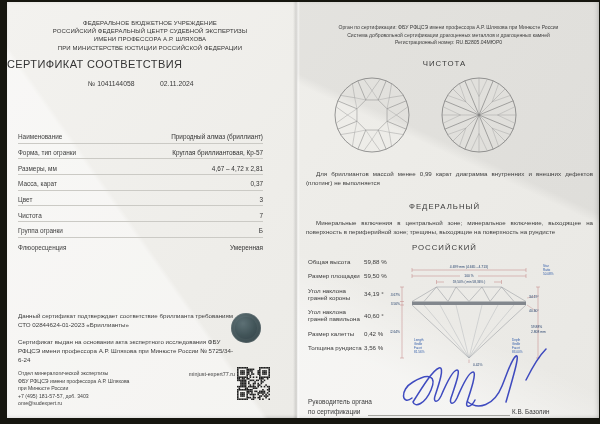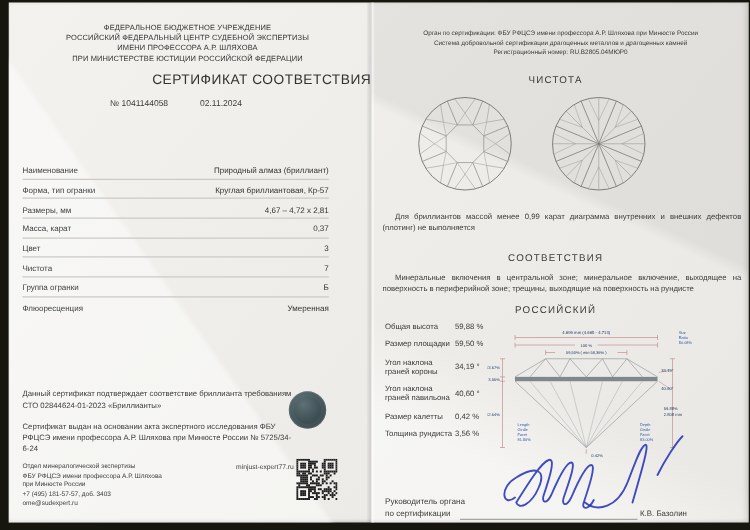--- a/index.html
+++ b/index.html
@@ -24,21 +24,21 @@
     background:
       linear-gradient(205deg, rgba(0,0,0,.05) 0 38%, rgba(0,0,0,0) 40%),
       linear-gradient(25deg, rgba(255,255,255,.5) 0 16%, rgba(255,255,255,0) 30%);
   }
   .fold{
     left:293px;top:2px;width:7px;height:416px;
     background:linear-gradient(90deg, rgba(0,0,0,0) 0%, rgba(0,0,0,.12) 45%, rgba(255,255,255,.55) 72%, rgba(0,0,0,0) 100%);
   }
   
   .org-block{left:40px;top:19px;width:220px;text-align:center;font-size:6px;line-height:8.2px;color:#343434;letter-spacing:.1px;}
-  .cert-title{left:7px;top:58px;width:290px;text-align:right;font-size:11px;letter-spacing:.4px;color:#333;}
+  .cert-title{left:7px;top:58px;width:290px;text-align:left;font-size:11px;letter-spacing:.4px;color:#333;}
   .cert-no{left:88px;top:80px;font-size:6.8px;}
   .cert-date{left:160px;top:80px;font-size:6.8px;}
   .cert-table{left:18px;top:128px;width:245px;}
   .crow{display:flex;justify-content:space-between;align-items:flex-end;height:15.7px;border-bottom:1px solid #cbcac5;padding-bottom:2.5px;box-sizing:border-box;font-size:6.4px;}
   .crow:last-child{border-bottom:none;}
   .crow .lab{color:#3e3e3e;}
   .crow .val{color:#333;text-align:right;}
   .statement{left:18px;width:216px;font-size:6.2px;line-height:9px;text-align:left;color:#3c3c3c;}
   .st1{top:311px;}
   .st2{top:337px;}
@@ -471,21 +471,21 @@
       <line x1="140.676810989277" y1="77.0516923970537" x2="149" y2="59.5" stroke="#9a9a9a" stroke-width="0.4"></line>
       <line x1="157.323189010723" y1="77.0516923970537" x2="149" y2="59.5" stroke="#9a9a9a" stroke-width="0.4"></line>
       <line x1="149" y1="41" x2="183.1835427029176" y2="55.15928699750832" stroke="#6a6a6a" stroke-width="0.55"></line>
       <line x1="149" y1="41" x2="175.16295090390224" y2="67.16295090390227" stroke="#8d8d8d" stroke-width="0.4"></line>
       <line x1="168.60701277662858" y1="72.37777955778776" x2="162.08147545195112" y2="54.081475451951135" stroke="#9a9a9a" stroke-width="0.4"></line>
       <line x1="180.37777955778773" y1="60.607012776628615" x2="162.08147545195112" y2="54.081475451951135" stroke="#9a9a9a" stroke-width="0.4"></line>
     </g>
 </svg>
 
 <div class="abs rp-par note">Для бриллиантов массой менее 0,99 карат диаграмма внутренних и внешних дефектов (плотинг) не выполняется</div>
-<div class="abs rp-heading h-comments">СООТВЕТСТВИЯ</div>
+<div class="abs rp-heading h-comments">ФЕДЕРАЛЬНЫЙ</div>
 <div class="abs rp-par comments">Минеральные включения в центральной зоне; минеральное включение, выходящее на поверхность в периферийной зоне; трещины, выходящие на поверхность на рундисте</div>
 <div class="abs rp-heading h-props">РОССИЙСКИЙ</div>
 
 <div class="abs props">
   <div class="prow">
       <span class="plabel">Общая высота</span>
       <span class="pvalue">59,88 %</span>
     </div>
   <div class="prow">
       <span class="plabel">Размер площадки</span>

